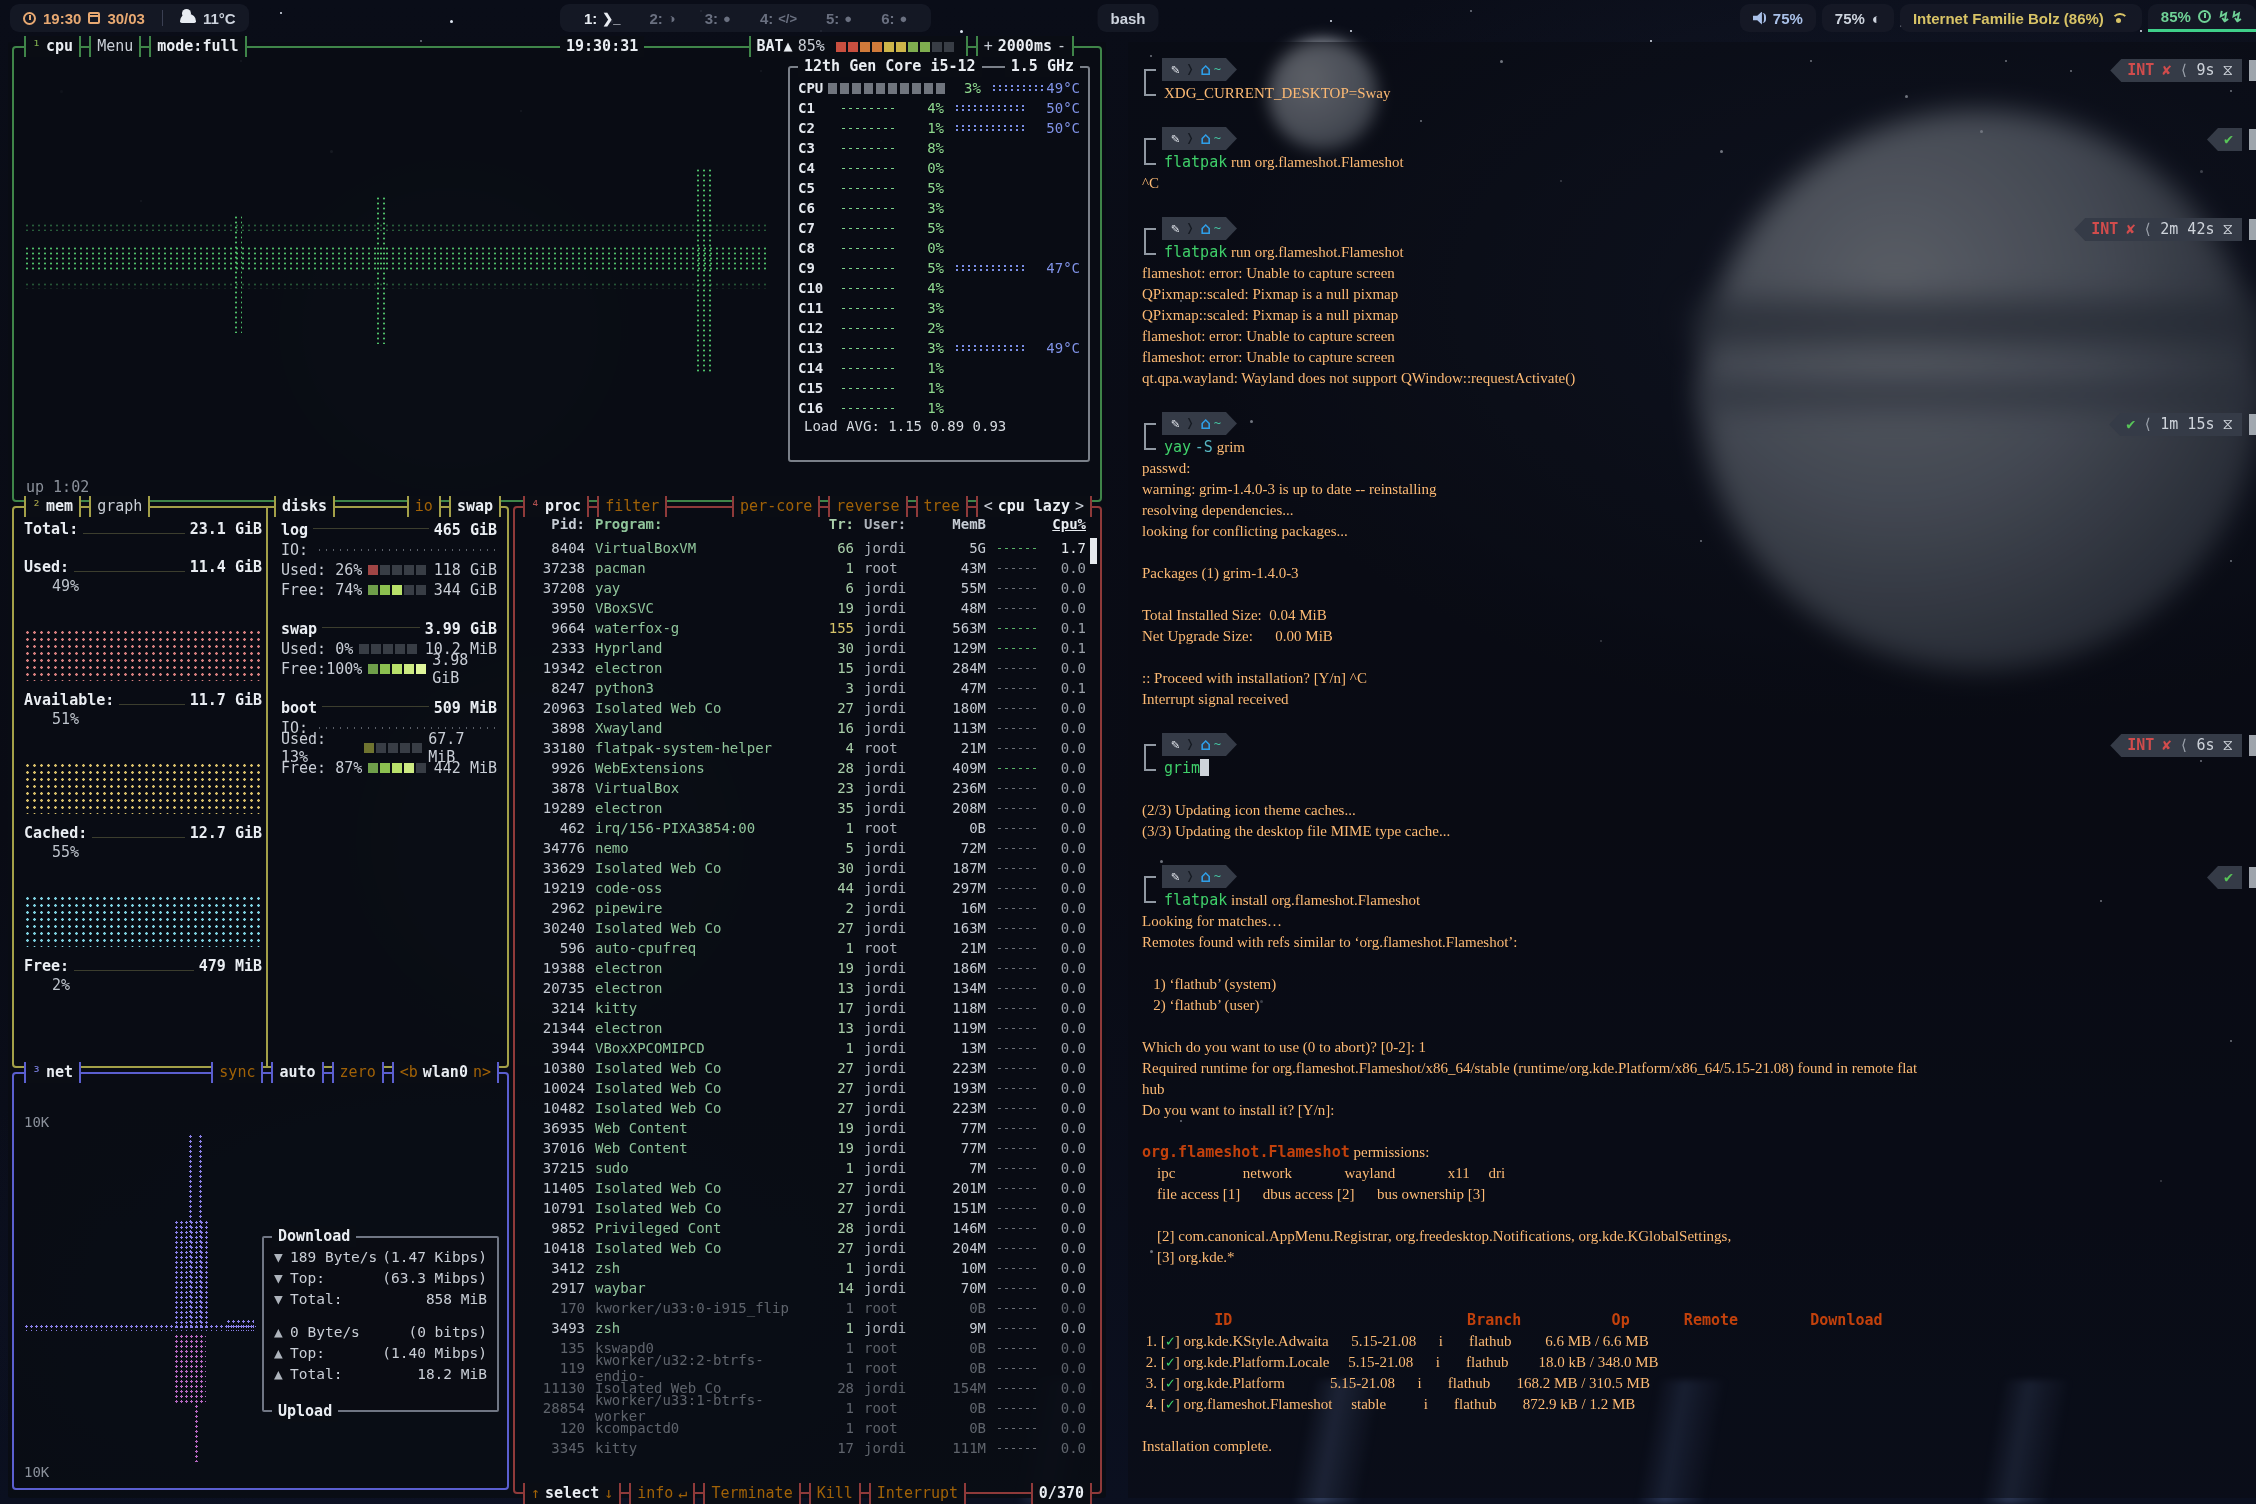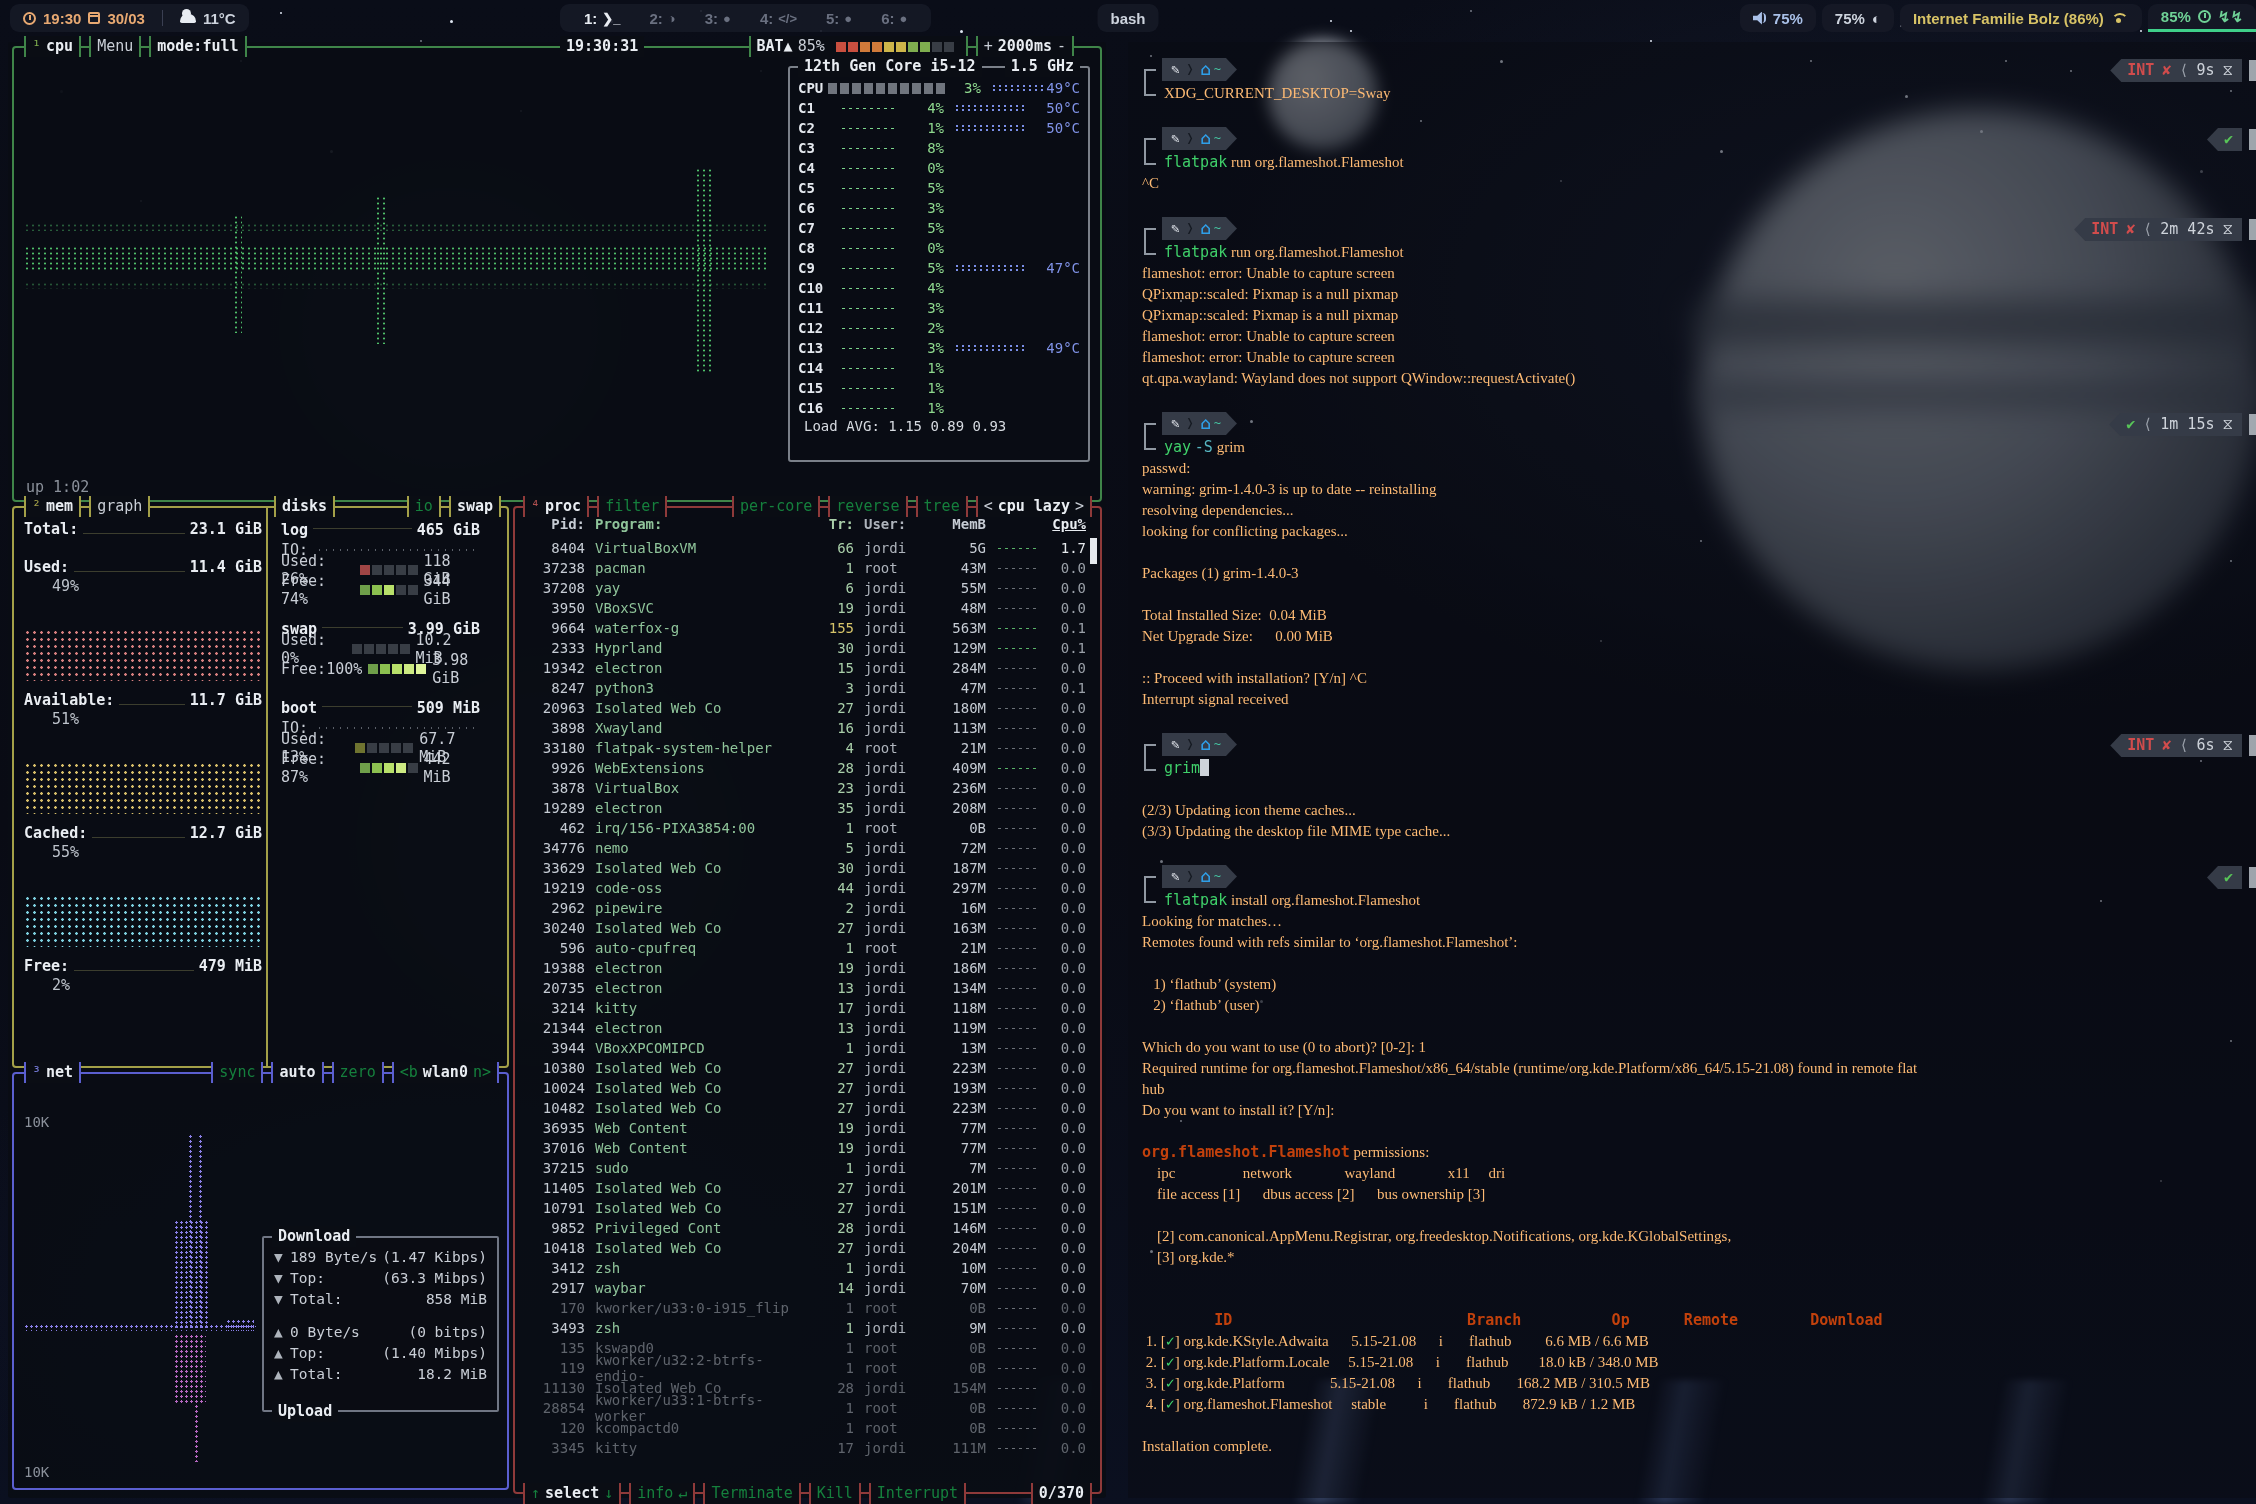--- a/index.html
+++ b/index.html
@@ -71,21 +71,21 @@
   #proc-box { left:505px; top:464px; right:4px; bottom:4px; border-color:#8f3a3a; }
   #net-box  { left:4px; top:1030px; width:497px; bottom:8px; border-color:#5b5fd0; }
   .chips { position:absolute; top:-12px; display:flex; gap:8px; }
   .chip { background:#0a0d14; padding:0 6px; line-height:21px; display:inline-flex; gap:5px; align-items:center; }
   .chip.bl { border-left:2px solid; border-right:2px solid; }
   #cpu-box .chip.bl { border-color:#3f8549; }
   #mem-box .chip.bl, #disks .chip.bl { border-color:#a3a048; }
   #proc-box .chip.bl { border-color:#8f3a3a; }
   #net-box .chip.bl { border-color:#5b5fd0; }
   .bold { font-weight:700; color:#e9edf2; }
-  .grey { color:#15803d; }
+  .grey { color:#a16207; }
   .sup-g { color:#7fae4f; } .sup-y { color:#a3a048; } .sup-b { color:#7a7fe0; } .sup-r { color:#b05050; }
 
   
   #cpu-graph { position:absolute; left:10px; top:26px; right:330px; bottom:34px; }
   .dots { background-image:radial-gradient(#4fc06a 1.1px, transparent 1.4px); background-size:6px 5px; }
   .gband { position:absolute; }
   #cpu-inner { position:absolute; top:18px; right:10px; width:302px; bottom:38px;
     border:2px solid #7a8089; border-radius:3px; }
   #cpu-inner .chips { top:-12px; left:8px; right:8px; justify-content:space-between; }
   #cpu-inner .chip { border-color:#7a8089; }
@@ -104,21 +104,21 @@
 
   
   #mem-entries { position:absolute; left:10px; top:12px; width:238px; }
   .m-lrow { display:flex; align-items:baseline; }
   .m-lab { font-weight:700; color:#e9edf2; }
   .m-line { flex:1; border-bottom:1px solid #3c3e2e; margin:0 5px 4px; }
   .m-val { font-weight:700; color:#e9edf2; }
   .m-pct { color:#bcc2ca; margin:1px 0 0 28px; }
   .m-graph { height:52px; margin-top:34px; margin-bottom:10px;
     background-size:7px 7px; }
-  #disks { position:absolute; left:252px; top:0; right:0; bottom:0; border-left:2px solid #a3a048; padding:12px 27px 0 13px; }
+  #disks { position:absolute; left:252px; top:0; right:0; bottom:0; border-left:2px solid #a3a048; padding:12px 10px 0 13px; }
   .d-item { margin-bottom:19px; }
   .d-row { display:flex; align-items:center; height:20px; }
   .d-sq { display:flex; gap:2px; margin:0 6px; }
   .d-sq i { width:10px; height:10px; background:#383d45; }
   .d-io-dots { flex:1; height:4px; margin-left:8px; background-image:radial-gradient(#5a5f68 1px, transparent 1.2px); background-size:7px 4px;}
   .d-val { margin-left:auto; color:#c9ced6; }
 
   
   #proc-head { position:absolute; left:8px; right:14px; top:8px; display:flex; font-weight:700; color:#e9edf2; font-size:14px; }
   #proc-rows { position:absolute; left:8px; right:14px; top:30px; bottom:14px; overflow:hidden; font-size:14px; }

